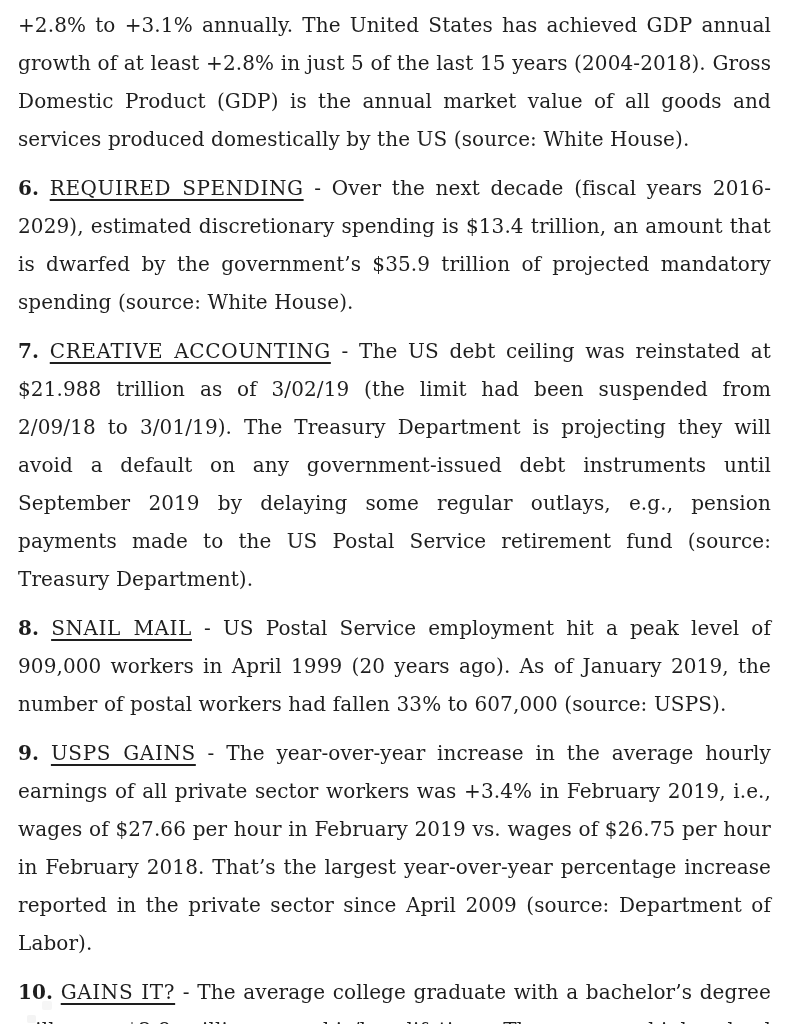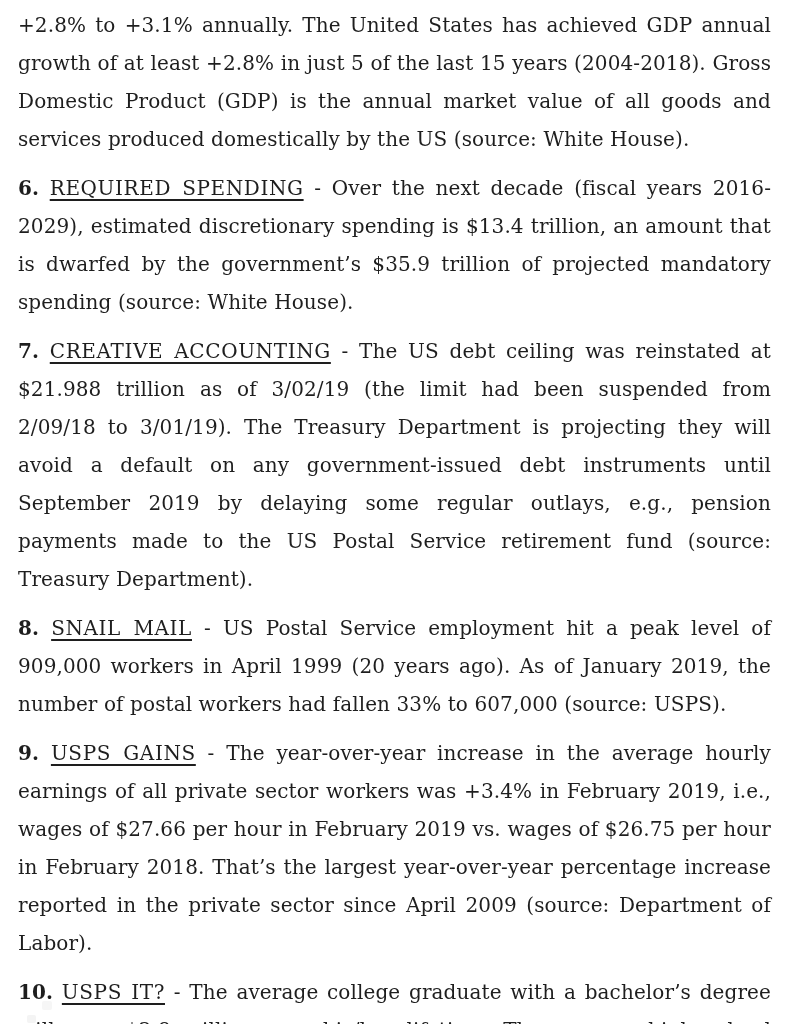--- a/index.html
+++ b/index.html
@@ -93,21 +93,21 @@
 
   <p class="para">
     <span class="num">9.</span>
     <span class="item-title">USPS GAINS</span>
     <span class="sep">-</span>
     <span class="body-text">The year-over-year increase in the average hourly earnings of all private sector workers was +3.4% in February 2019, i.e., wages of $27.66 per hour in February 2019 vs. wages of $26.75 per hour in February 2018. That’s the largest year-over-year percentage increase reported in the private sector since April 2009 (source: Department of Labor).</span>
   </p>
 
   <p class="para">
     <span class="num">10.</span>
-    <span class="item-title">USPS IT?</span>
+    <span class="item-title">GAINS IT?</span>
     <span class="sep">-</span>
     <span class="body-text">The average college graduate with a bachelor’s degree will earn $2.8 million over his/her lifetime. The average high school graduate</span>
   </p>
 
   <div class="scan-artifact artifact-1"></div>
   <div class="scan-artifact artifact-2"></div>
 
 </div>
 
 </body></html>

